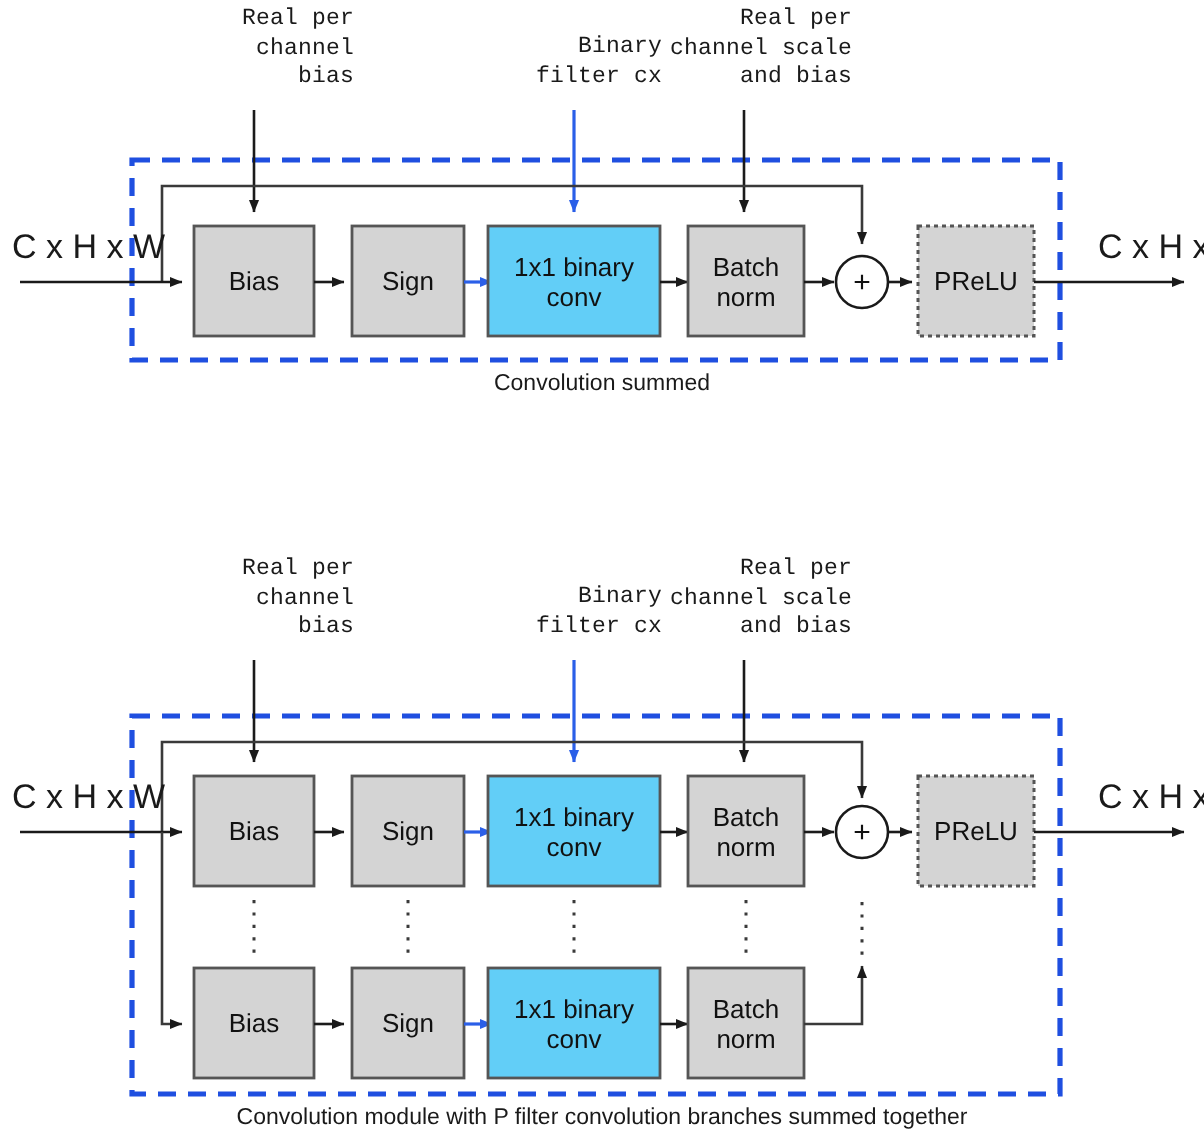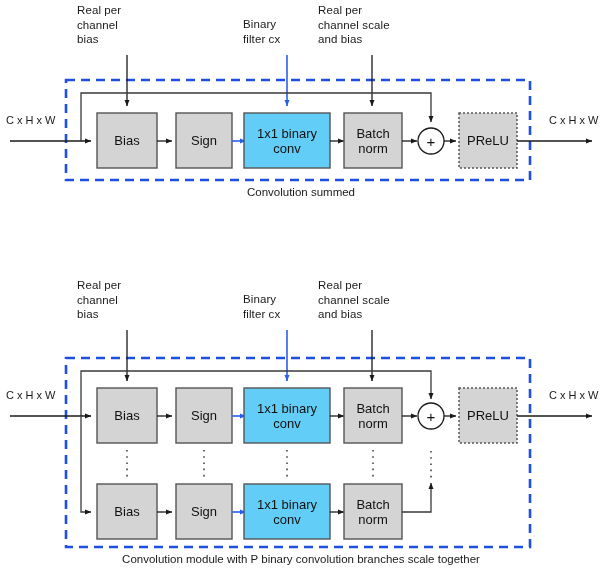--- a/index.html
+++ b/index.html
@@ -18,24 +18,25 @@
   #canvas {
     position: absolute;
     left: 0; top: 0;
     width: 602px;
     height: 572px;
   }
   .lbl {
     position: absolute;
     font-size: 11.5px;
     line-height: 14.5px;
-    text-align: left;
+    text-align: right;
     color: #1a1a1a;
     white-space: pre-line;
     letter-spacing: 0.1px;
+    font-family: Liberation Mono, monospace;
   }
   .blocklabel {
     position: absolute;
     display: flex;
     align-items: center;
     justify-content: center;
     text-align: center;
     font-size: 13px;
     line-height: 15px;
     color: #111111;
@@ -44,21 +45,21 @@
   .caption {
     position: absolute;
     font-size: 11.5px;
     text-align: center;
     color: #1a1a1a;
     width: 100%;
     left: 0;
   }
   .io {
     position: absolute;
-    font-size: 11px;
+    font-size: 17px;
     color: #1a1a1a;
     white-space: nowrap;
     text-align: center;
   }
 </style>
 </head>
 <body>
 
 <svg id="canvas" viewBox="0 0 602 572">
   <defs>
@@ -202,13 +203,13 @@
 <div class="blocklabel" style="left:418px; top:403px; width:26px; height:26px; font-size:15px;">+</div>
 <div class="blocklabel" style="left:459px; top:388px; width:58px; height:55px;">PReLU</div>
 
 <div class="blocklabel" style="left:97px; top:484px; width:60px; height:55px;">Bias</div>
 <div class="blocklabel" style="left:176px; top:484px; width:56px; height:55px;">Sign</div>
 <div class="blocklabel" style="left:244px; top:484px; width:86px; height:55px; white-space:pre-line;">1x1 binary
 conv</div>
 <div class="blocklabel" style="left:344px; top:484px; width:58px; height:55px; white-space:pre-line;">Batch
 norm</div>
 
-<div class="caption" style="top:553px;">Convolution module with P binary convolution branches scale together</div>
+<div class="caption" style="top:553px;">Convolution module with P filter convolution branches summed together</div>
 
 </body></html>

